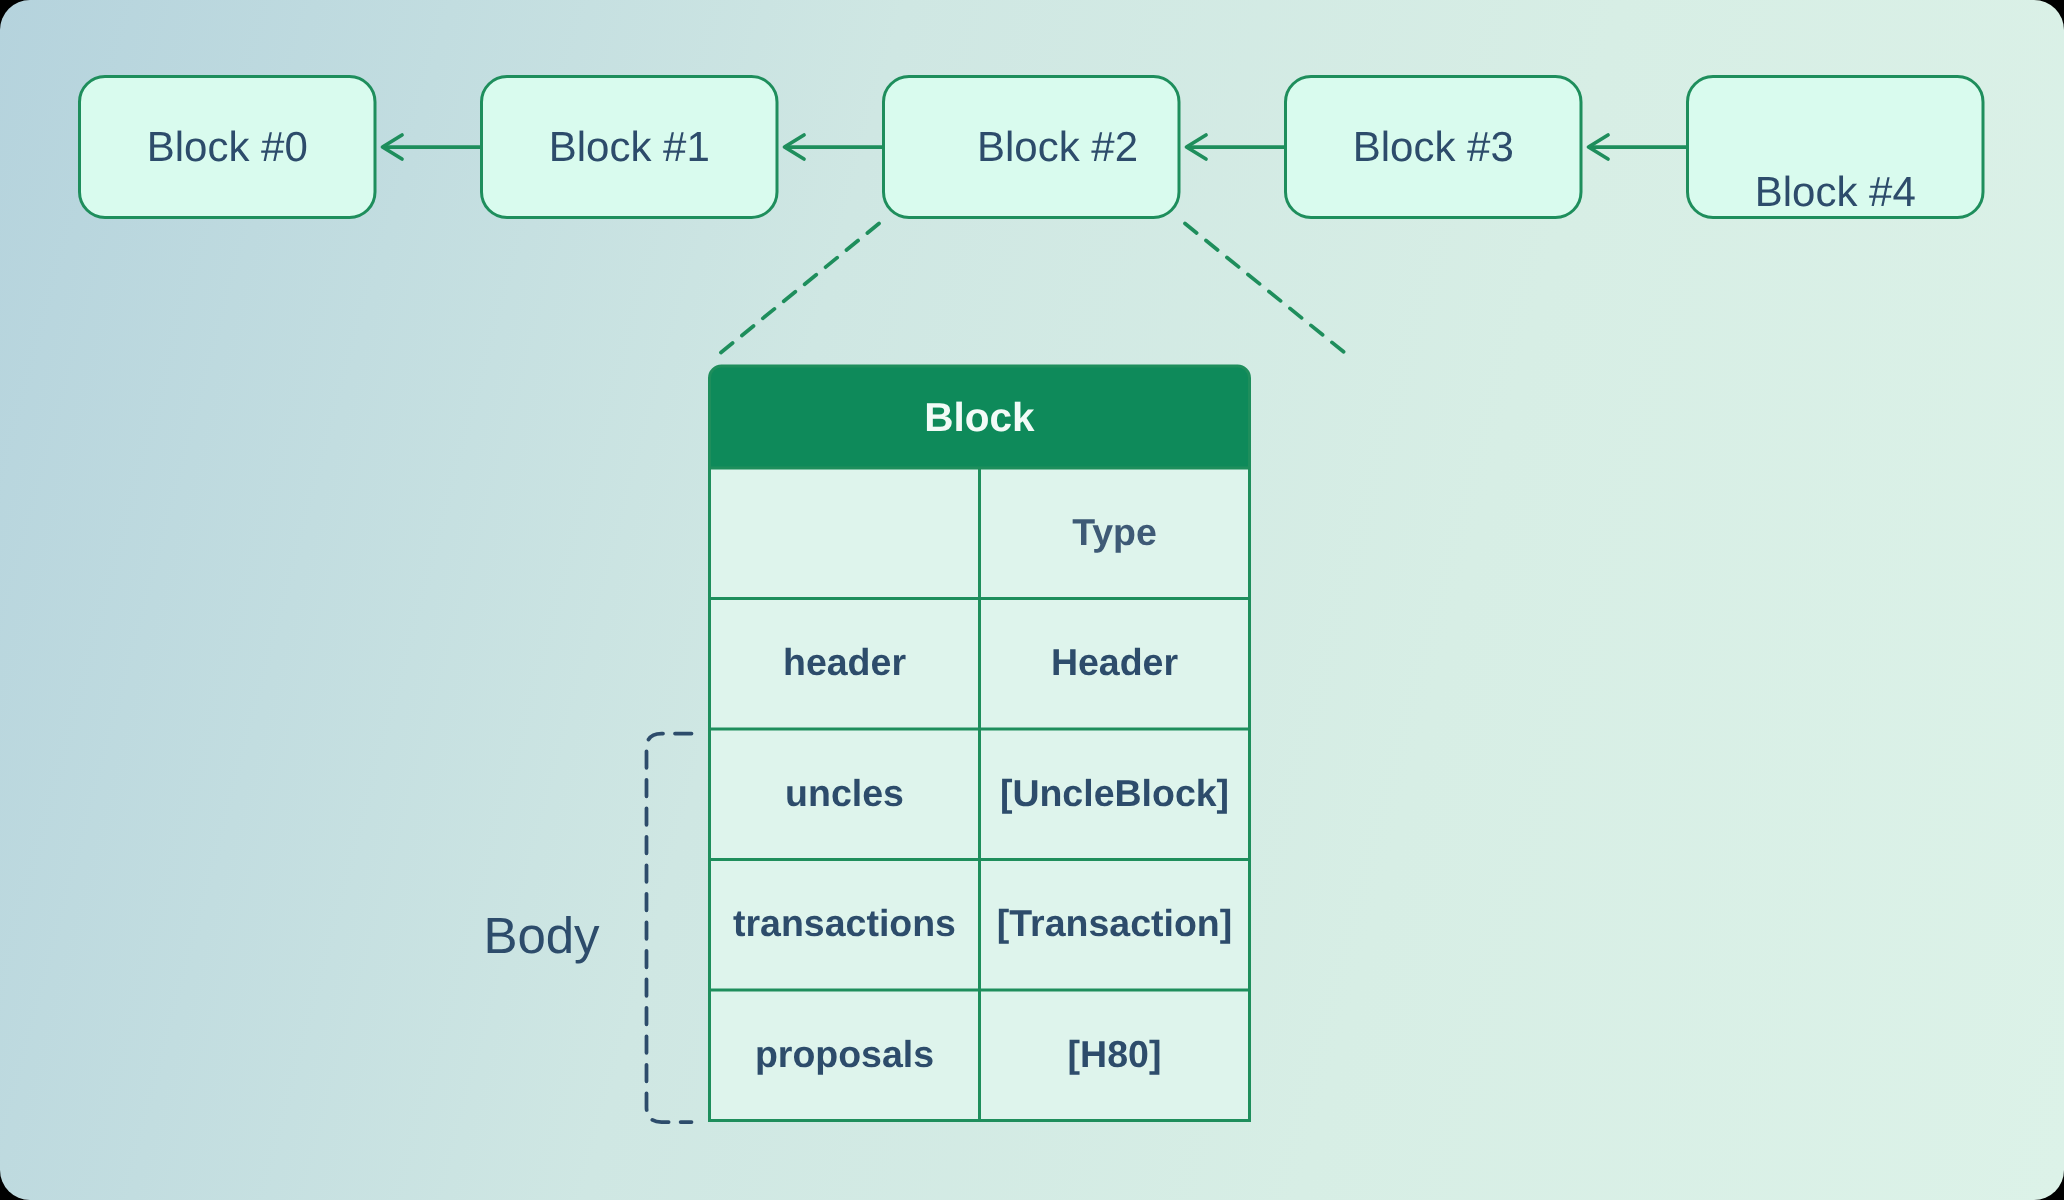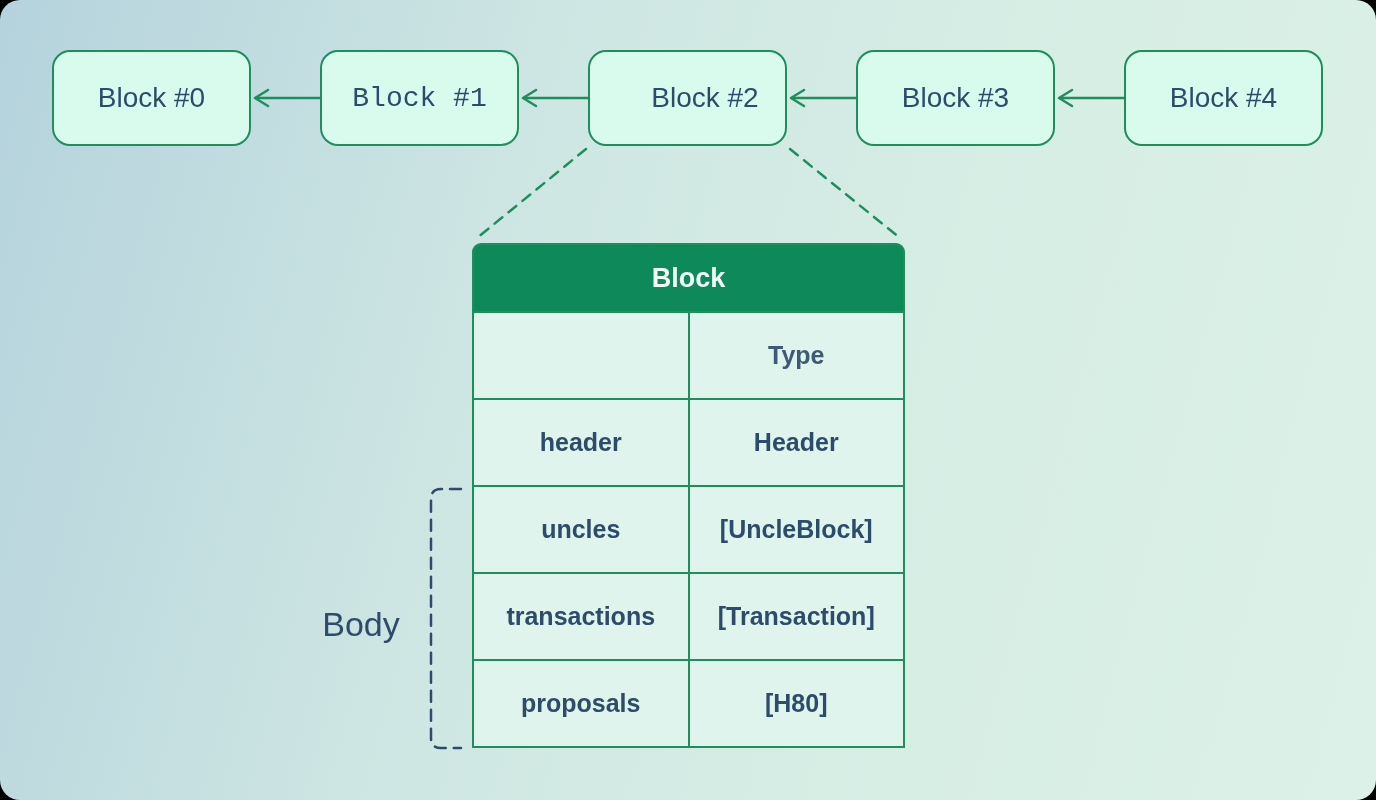--- a/index.html
+++ b/index.html
@@ -46,30 +46,30 @@
     display: flex;
     align-items: center;
     justify-content: center;
     z-index: 2;
   }
   .block-node .label {
     font-size: 28px;
     color: var(--navy_text);
   }
   .b0 { left: 52px; }
-  .b1 { left: 320px; font-family: Liberation Mono, monospace; }
+  .b1 { left: 320px; }
   .b2 { left: 588px; padding-left: 35px; }
   .b3 { left: 856px; }
-  .b4 { left: 1124px; }
+  .b4 { left: 1124px; align-items: flex-end; }
 
   .detail-table {
     position: absolute;
     left: 472px;
     top: 243px;
-    width: 433px;
+    width: 362px;
     z-index: 2;
     display: grid;
     grid-template-columns: 1fr 1fr;
     grid-template-rows: 66px repeat(5, 85px);
     gap: 2px;
     background: var(--border_green);
     border: 2px solid var(--border_green);
     border-radius: 9px 9px 0 0;
   }
   .detail-table .title-bar {

